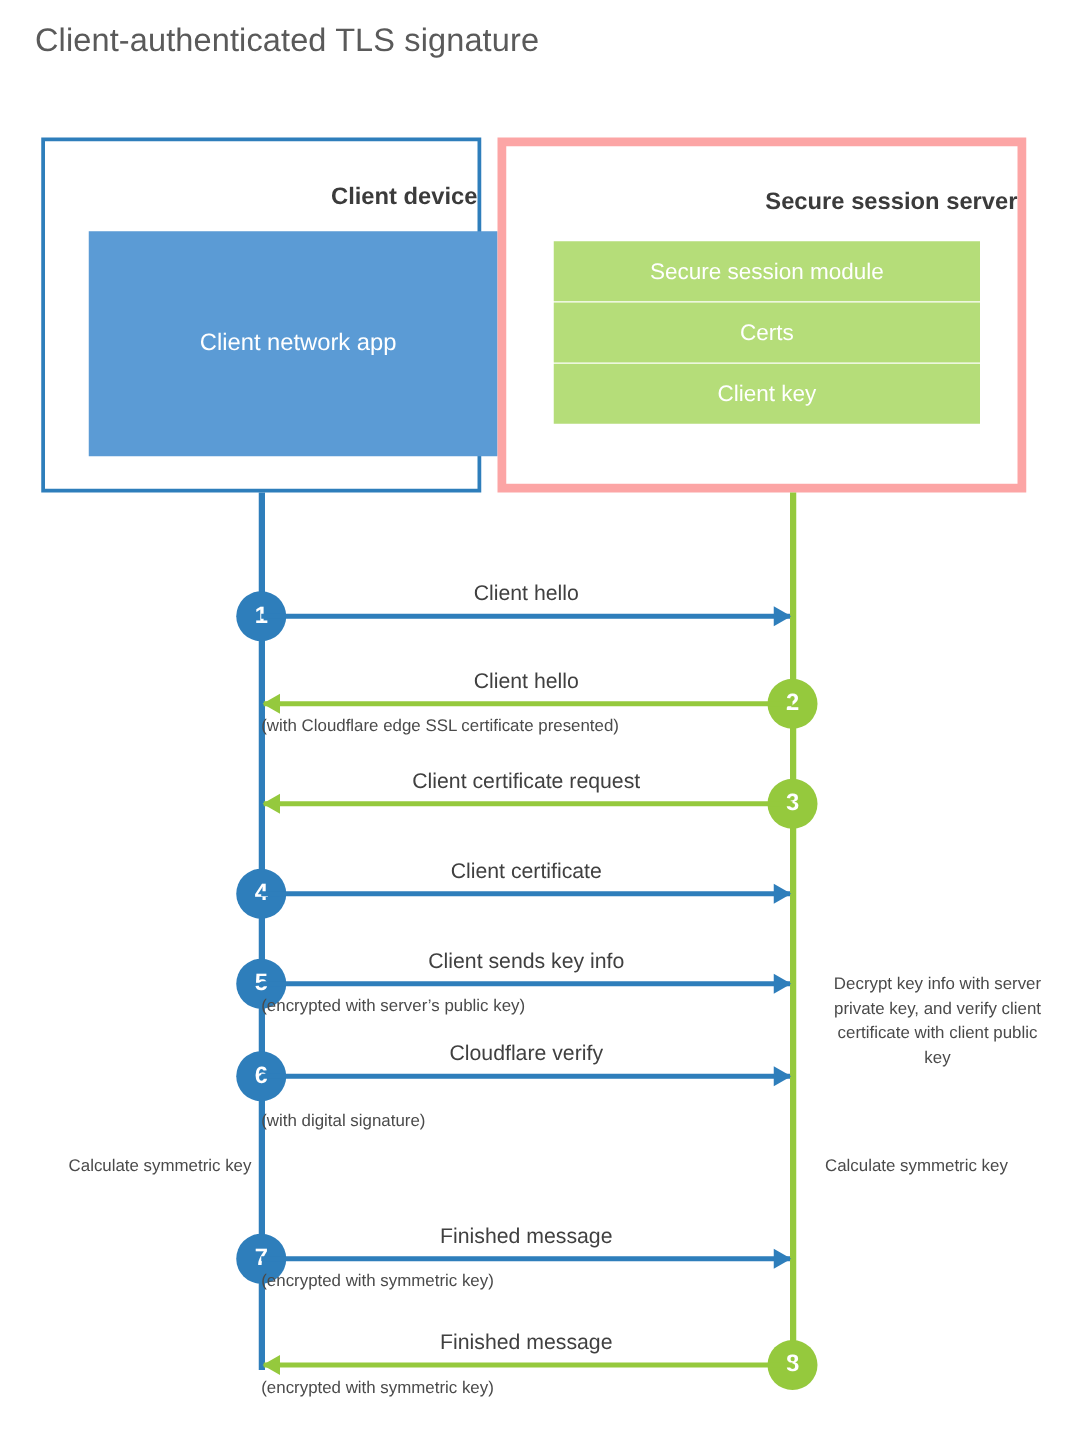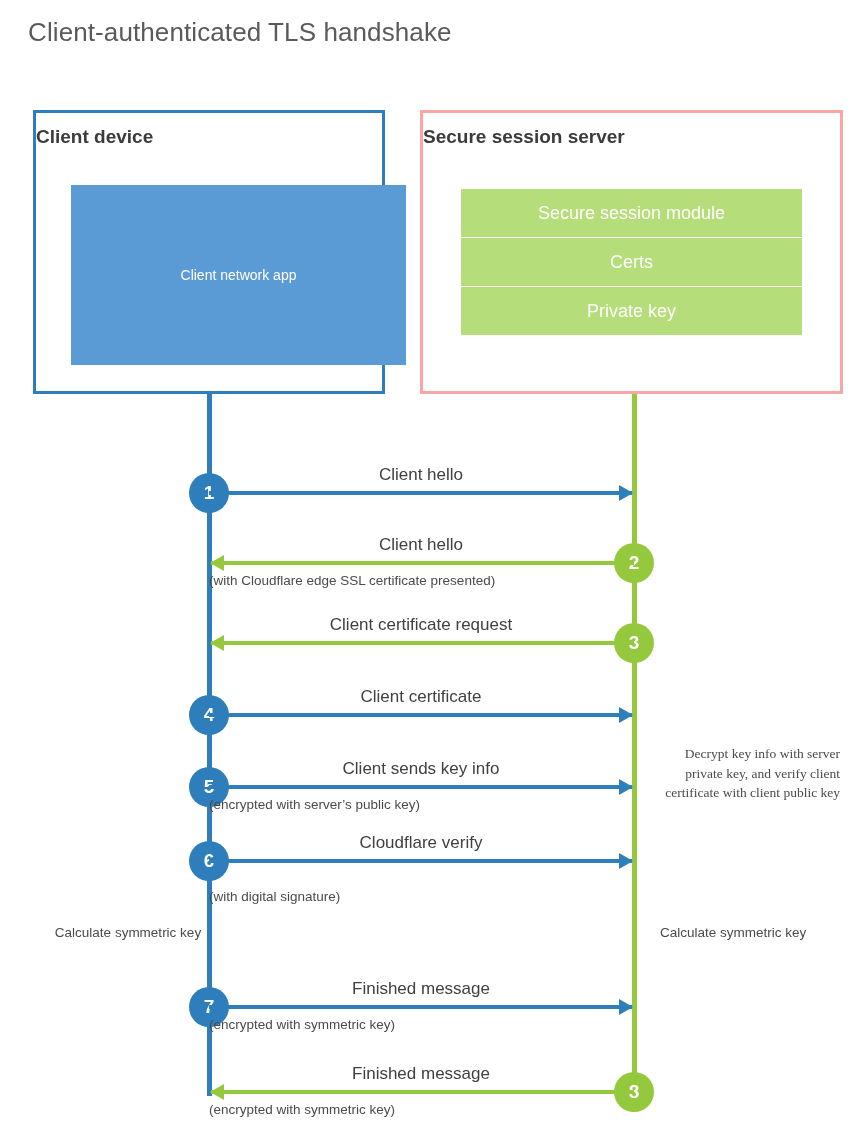--- a/index.html
+++ b/index.html
@@ -34,44 +34,44 @@
     background: #ffffff;
   }
   #client-box {
     left: 33px;
     top: 110px;
     width: 352px;
     height: 284px;
     border: 3px solid #2E7EBB;
   }
   #server-box {
-    left: 420px;
+    left: 398px;
     top: 110px;
     width: 423px;
     height: 284px;
-    border: 3px solid #fca5a5;
+    border: 7px solid #fca5a5;
   }
   .party-title {
-    text-align: left;
+    text-align: right;
     font-size: 19px;
     font-weight: bold;
     color: #3b3b3b;
-    margin-top: 13px;
+    margin-top: 34px;
   }
 
   
   #client-app {
     position: absolute;
     left: 35px;
     top: 72px;
     width: 335px;
     height: 180px;
     background: #5B9BD5;
     color: #ffffff;
-    font-size: 14px;
+    font-size: 19px;
     display: flex;
     align-items: center;
     justify-content: center;
     text-align: right;
     line-height: 1.35;
   }
 
   
   #server-bars {
     position: absolute;
@@ -170,40 +170,40 @@
     white-space: nowrap;
   }
 
   
   .side-note {
     position: absolute;
     font-size: 13.5px;
     color: #4a4a4a;
     line-height: 1.45;
   }
-  #note-decrypt { left: 660px; top: 744px; width: 180px; text-align: right; font-family: Liberation Serif, serif; }
+  #note-decrypt { left: 660px; top: 777px; width: 180px; text-align: center; }
   #note-calc-client { left: 48px; top: 923px; width: 160px; text-align: center; }
   #note-calc-server { left: 660px; top: 923px; width: 160px; text-align: left; }
 </style>
 </head>
 <body>
 
-<div id="page-title">Client-authenticated TLS handshake</div>
+<div id="page-title">Client-authenticated TLS signature</div>
 
 <div class="party-box" id="client-box">
   <div class="party-title">Client device</div>
   <div id="client-app">Client network app</div>
 </div>
 
 <div class="party-box" id="server-box">
   <div class="party-title">Secure session server</div>
   <div id="server-bars">
     <div class="server-bar">Secure session module</div>
     <div class="server-bar">Certs</div>
-    <div class="server-bar">Private key</div>
+    <div class="server-bar">Client key</div>
   </div>
 </div>
 
 <div class="lifeline" id="client-lifeline"></div>
 <div class="lifeline" id="server-lifeline"></div>
 
 <div id="sequence-layer">
     <div class="step-circle client" style="top: 473px;">1</div>
     <div class="arrow to-server" style="top: 491px;">
       <div class="head"></div>

